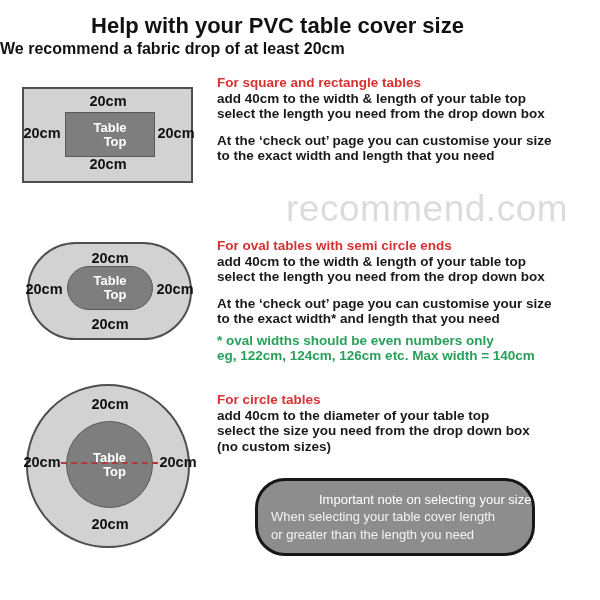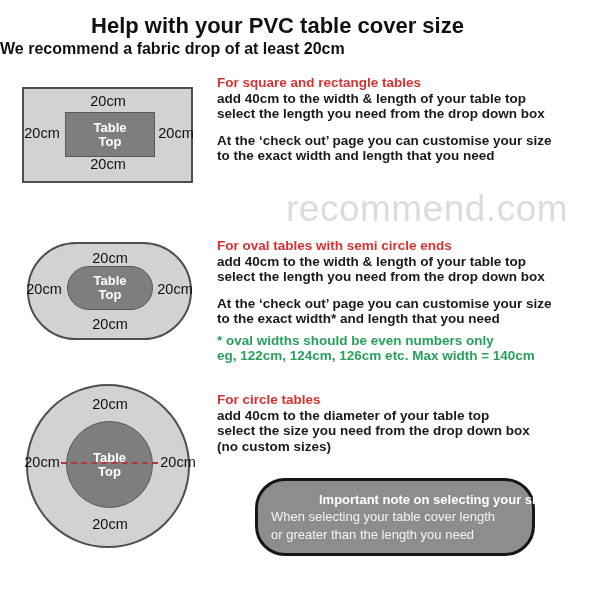--- a/index.html
+++ b/index.html
@@ -28,25 +28,25 @@
     background: var(--outer-shape, #d2d2d2);
     border: 2px solid #4f4f4f;
   }
   .inner-shape {
     background: var(--inner-shape, #7e7e7e);
     border: 1px solid #595959;
     display: flex; align-items: center; justify-content: center;
   }
   .tabletop {
     color: #ffffff; font-weight: bold; font-size: 13px; line-height: 14px;
-    text-align: center; white-space: pre-line;
+    text-align: right; white-space: pre-line;
   }
   .lbl {
     position: absolute; transform: translate(-50%, -50%);
-    font-weight: normal; font-size: 14.5px; color: #111; white-space: nowrap;
+    font-weight: bold; font-size: 14.5px; color: #111; white-space: nowrap;
   }
 
   
   .rect-outer  { left: 22px;  top: 87px;  width: 171px; height: 96px; }
   .rect-inner  { left: 65px;  top: 112px; width: 90px;  height: 45px; }
 
   
   .oval-outer  { left: 27px;  top: 242px; width: 165px; height: 98px; border-radius: 49px; }
   .oval-inner  { left: 67px;  top: 266px; width: 86px;  height: 44px; border-radius: 22px; }
 
@@ -80,21 +80,21 @@
   .section .green { color: var(--green-note, #28a05a); }
 
   
   .note-box {
     position: absolute; left: 255px; top: 478px; width: 280px;
     background: var(--note-box-bg, #8d8d8d);
     border: 3px solid #161616; border-radius: 30px;
     padding: 10px 12px 10px 13px;
   }
   .note-title {
-    font-weight: bold; font-size: 13px; line-height: 17px;
+    font-weight: normal; font-size: 13px; line-height: 17px;
     color: #ffffff; white-space: nowrap; padding-left: 48px;
   }
   .note-line {
     font-size: 13px; line-height: 17.5px; color: #f3f3f3; white-space: nowrap;
   }
 </style>
 </head>
 <body>
 
 <div class="page-title">Help with your PVC table cover size</div>

